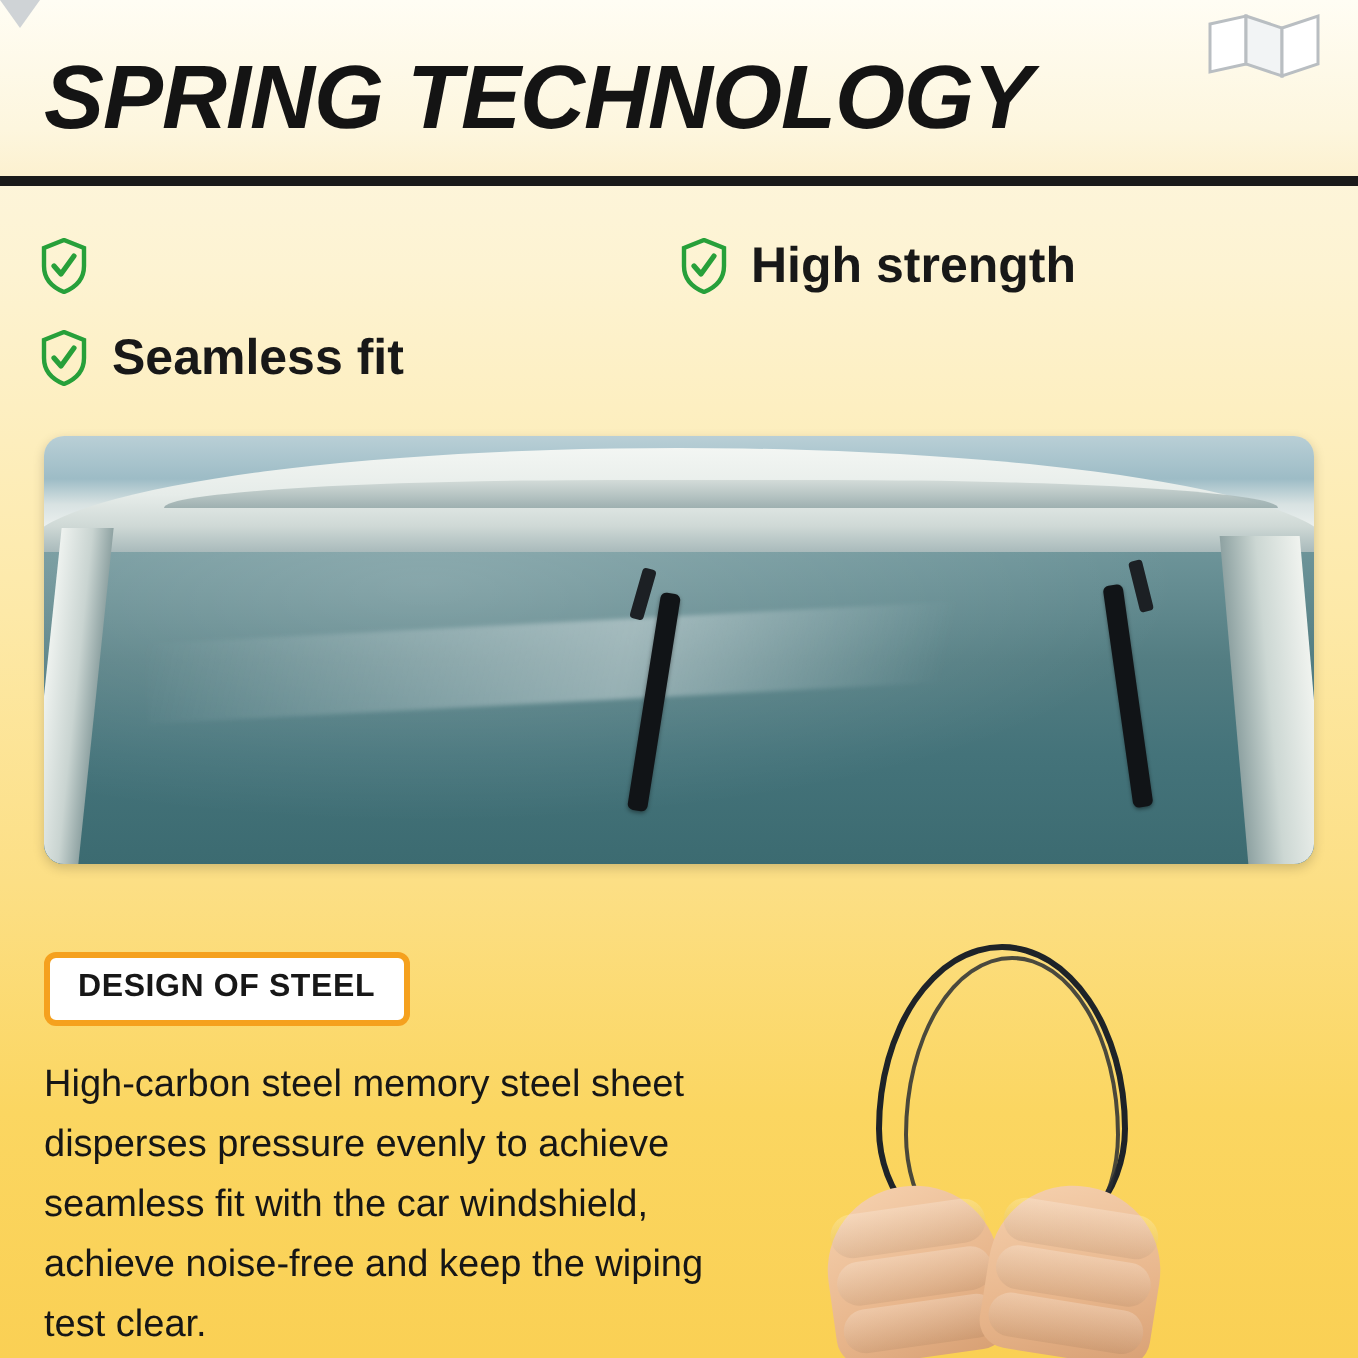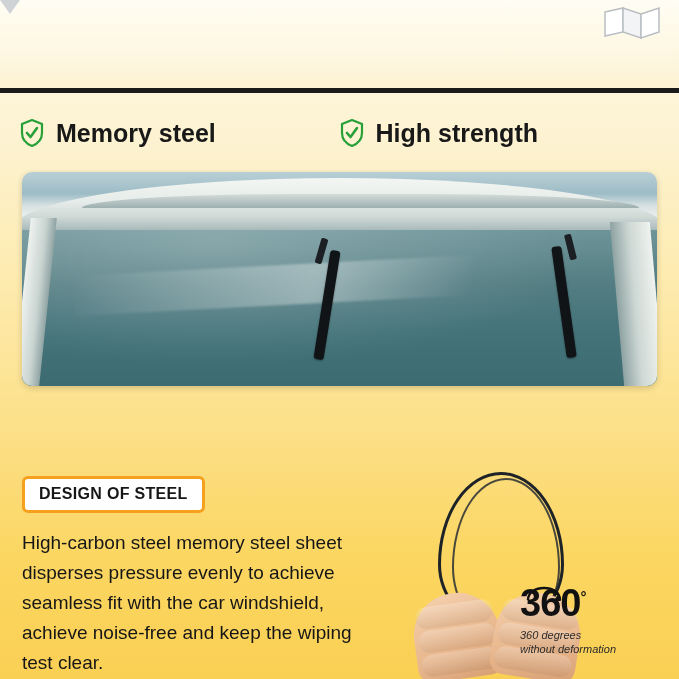--- a/index.html
+++ b/index.html
@@ -270,20 +270,21 @@
     width: 44px;
     height: 44px;
   }
 </style>
 </head>
 <body>
 
 <div class="poster">
 
   <div class="header">
+    <div class="title">SPRING TECHNOLOGY</div>
 
     <div class="corner-mark">
       <svg width="58" height="34" viewBox="0 0 58 34">
         <path d="M2 6 L20 2 L20 26 L2 30 Z" fill="#ffffff" stroke="#b9bec2" stroke-width="1.5"></path>
         <path d="M20 2 L38 8 L38 32 L20 26 Z" fill="#f2f4f5" stroke="#b9bec2" stroke-width="1.5"></path>
         <path d="M38 8 L56 2 L56 26 L38 32 Z" fill="#ffffff" stroke="#b9bec2" stroke-width="1.5"></path>
       </svg>
     </div>
     <div class="header-rule"></div>
   </div>
@@ -291,34 +292,42 @@
 
   <div class="features">
 
     <div class="feature">
       <span class="shield">
         <svg width="24" height="28" viewBox="0 0 24 28">
           <path d="M12 1 L22 5 V14 C22 21 17 25 12 27 C7 25 2 21 2 14 V5 Z" fill="none" stroke="#27a03a" stroke-width="2.2"></path>
           <path d="M7 14 L10.5 18 L17 9" fill="none" stroke="#27a03a" stroke-width="2.6" stroke-linecap="round" stroke-linejoin="round"></path>
         </svg>
       </span>
-      <span class="flabel">Memory steel</span>
     </div>
 
     <div class="feature">
       <span class="shield">
         <svg width="24" height="28" viewBox="0 0 24 28">
           <path d="M12 1 L22 5 V14 C22 21 17 25 12 27 C7 25 2 21 2 14 V5 Z" fill="none" stroke="#27a03a" stroke-width="2.2"></path>
           <path d="M7 14 L10.5 18 L17 9" fill="none" stroke="#27a03a" stroke-width="2.6" stroke-linecap="round" stroke-linejoin="round"></path>
         </svg>
       </span>
       <span class="flabel">High strength</span>
     </div>
 
 
+    <div class="feature">
+      <span class="shield">
+        <svg width="24" height="28" viewBox="0 0 24 28">
+          <path d="M12 1 L22 5 V14 C22 21 17 25 12 27 C7 25 2 21 2 14 V5 Z" fill="none" stroke="#27a03a" stroke-width="2.2"></path>
+          <path d="M7 14 L10.5 18 L17 9" fill="none" stroke="#27a03a" stroke-width="2.6" stroke-linecap="round" stroke-linejoin="round"></path>
+        </svg>
+      </span>
+      <span class="flabel">Seamless fit</span>
+    </div>
   </div>
 
   <div class="photo-wrap">
     <div class="photo">
       <div class="glass"></div>
       <div class="glass-streak"></div>
       <div class="roof"></div>
       <div class="roof-trim"></div>
       <div class="pillar-left"></div>
       <div class="pillar-right"></div>
@@ -340,28 +349,15 @@
       <div class="finger f1"></div>
       <div class="finger f2"></div>
       <div class="finger f3"></div>
     </div>
     <div class="hand hand-right">
       <div class="finger f1"></div>
       <div class="finger f2"></div>
       <div class="finger f3"></div>
     </div>
 
-    <div class="badge360">
-      <div class="rot-arrow">
-        <svg width="44" height="44" viewBox="0 0 44 44">
-          <path d="M6 30 C6 14 38 14 38 30" fill="none" stroke="#111" stroke-width="2.4"></path>
-          <path d="M36 24 L39 31 L32 31 Z" fill="#111"></path>
-        </svg>
-      </div>
-      <div class="num"><span>360</span><span class="deg">°</span></div>
-      <div class="sub">
-        <div>360 degrees</div>
-        <div>without deformation</div>
-      </div>
-    </div>
   </div>
 
 </div>
 
 </body></html>

